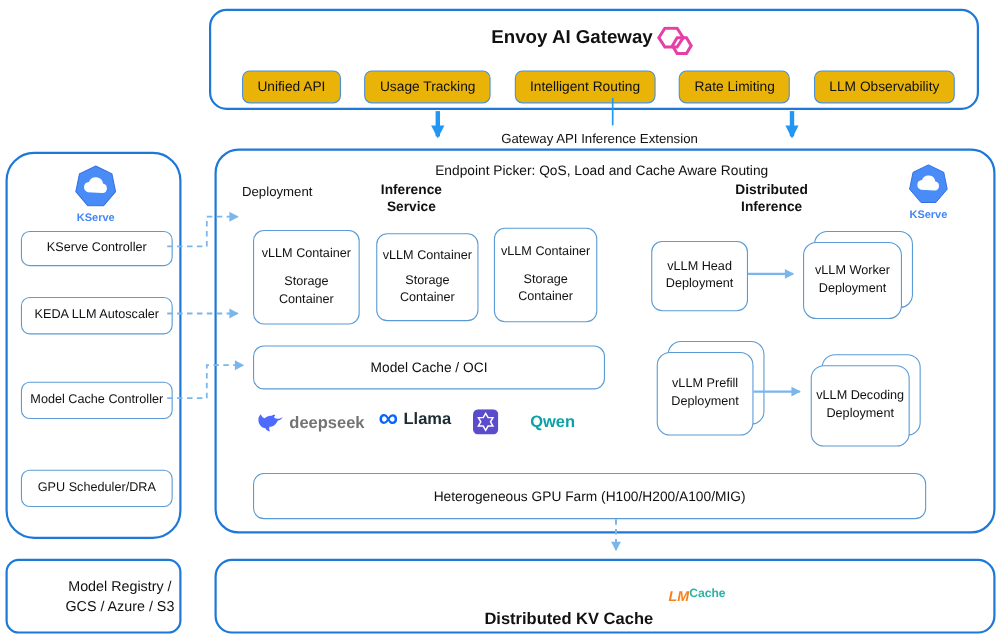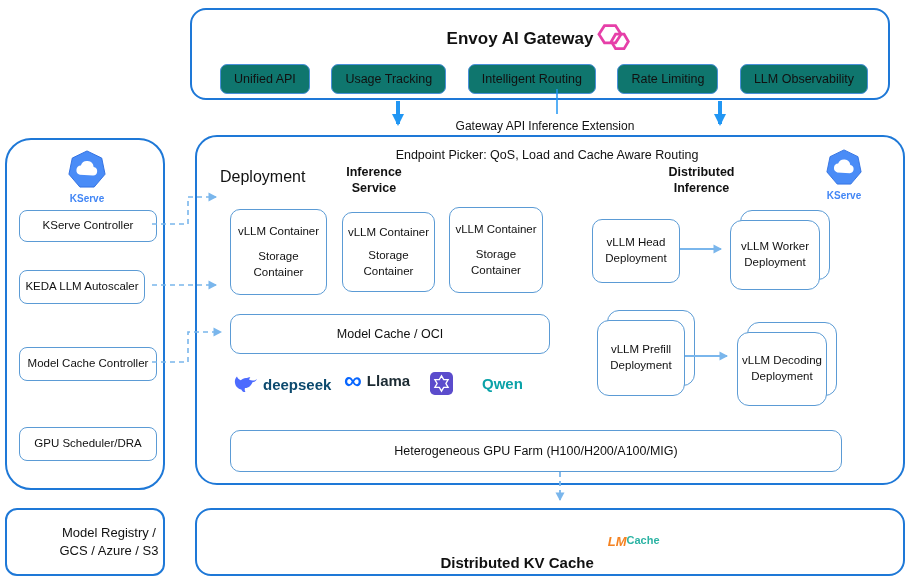--- a/index.html
+++ b/index.html
@@ -6,33 +6,33 @@
   .canvas{position:relative;width:911px;height:581px;background:#fff;
           font-family:"Liberation Sans", sans-serif;color:#111;overflow:hidden;}
   .bigbox{position:absolute;background:#fff;border:2px solid #1e78d7;box-sizing:border-box;}
   .inner{position:absolute;background:#fff;border:1.4px solid #5b9bd5;border-radius:10px;
          display:flex;align-items:center;justify-content:center;text-align:center;
          box-sizing:border-box;font-size:11.5px;line-height:1.35;}
   .stackback{position:absolute;background:#fff;border:1.4px solid #5b9bd5;border-radius:12px;box-sizing:border-box;}
   .seclabel{position:absolute;font-weight:bold;font-size:12.5px;text-align:center;line-height:1.3;}
   .plain{position:absolute;font-size:12px;line-height:1.3;}
   .featbox{border:1.4px solid #4a90d9;border-radius:7px;padding:7px 13px;font-size:12.5px;
-           background:#0f766e;white-space:nowrap;}
+           background:#eab308;white-space:nowrap;}
   .kservewrap{position:absolute;display:flex;flex-direction:column;align-items:center;gap:5px;}
   .kservetext{font-size:10px;color:#4286f5;font-weight:bold;}
   .logoitem{position:absolute;display:flex;align-items:center;gap:5px;}
   svg.overlay{position:absolute;left:0;top:0;pointer-events:none;}
 </style>
 </head>
 <body>
 
 <div class="canvas">
 
   <div class="bigbox" style="left:190px;top:8px;width:700px;height:92px;border-radius:16px;">
-    <div style="position:absolute;left:0;top:14px;width:100%;display:flex;align-items:center;justify-content:center;gap:0;">
+    <div style="position:absolute;left:0;top:14px;width:100%;display:flex;justify-content:center;gap:0;">
       <span style="font-size:17px;font-weight:600;">Envoy AI Gateway</span>
       <span style="display:inline-flex;">
         <svg viewBox="0 0 46 34" width="40" height="29">
           <polygon points="13,2 26,2 32.5,12 26,22 13,22 6.5,12" fill="none" stroke="#e63fa8" stroke-width="3.2"></polygon>
           <polygon points="26,12 36,12 41,20.5 36,29 26,29 21,20.5" fill="none" stroke="#e63fa8" stroke-width="3.2"></polygon>
         </svg>
       </span>
     </div>
     <div style="position:absolute;left:28px;right:20px;top:54px;display:flex;justify-content:space-between;">
       <div class="featbox">Unified API</div>
@@ -49,40 +49,40 @@
     <div class="kservewrap" style="left:0;top:10px;width:160px;">
       <span style="display:inline-flex;">
         <svg viewBox="0 0 40 40" width="38" height="38">
           <polygon points="20,1 35.5,8.5 39,25.5 27.5,39 12.5,39 1,25.5 4.5,8.5" fill="#4a8cf7" stroke="#2f6fe0" stroke-width="1"></polygon>
           <path d="M12.5 26 a5 5 0 0 1 1-9.8 a7 7 0 0 1 13.5 1.6 a4.6 4.6 0 0 1 -0.6 9.1 z" fill="#fff"></path>
         </svg>
       </span>
       <span class="kservetext">KServe</span>
     </div>
     <div class="inner" style="left:12px;top:70px;width:138px;height:32px;border-radius:8px;">KServe Controller</div>
-    <div class="inner" style="left:12px;top:130px;width:126px;height:34px;border-radius:8px;">KEDA LLM Autoscaler</div>
+    <div class="inner" style="left:12px;top:130px;width:138px;height:34px;border-radius:8px;">KEDA LLM Autoscaler</div>
     <div class="inner" style="left:12px;top:207px;width:138px;height:34px;border-radius:8px;">Model Cache Controller</div>
     <div class="inner" style="left:12px;top:287px;width:138px;height:34px;border-radius:8px;">GPU Scheduler/DRA</div>
   </div>
 
   <div class="bigbox" style="left:195px;top:135px;width:710px;height:350px;border-radius:22px;">
 
     <div class="plain" style="left:190px;top:10px;width:320px;text-align:center;font-size:12.5px;">Endpoint Picker: QoS, Load and Cache Aware Routing</div>
 
     <div class="kservewrap" style="left:612px;top:12px;width:70px;">
       <span style="display:inline-flex;">
         <svg viewBox="0 0 40 40" width="36" height="36">
           <polygon points="20,1 35.5,8.5 39,25.5 27.5,39 12.5,39 1,25.5 4.5,8.5" fill="#4a8cf7" stroke="#2f6fe0" stroke-width="1"></polygon>
           <path d="M12.5 26 a5 5 0 0 1 1-9.8 a7 7 0 0 1 13.5 1.6 a4.6 4.6 0 0 1 -0.6 9.1 z" fill="#fff"></path>
         </svg>
       </span>
       <span class="kservetext">KServe</span>
     </div>
 
-    <div class="plain" style="left:23px;top:30px;font-size:16px;">Deployment</div>
+    <div class="plain" style="left:23px;top:30px;font-size:12px;">Deployment</div>
 
     <div class="seclabel" style="left:132px;top:27px;width:90px;">Inference Service</div>
 
     <div class="seclabel" style="left:452px;top:27px;width:105px;">Distributed Inference</div>
 
     <div class="inner" style="left:33px;top:72px;width:97px;height:86px;flex-direction:column;justify-content:space-evenly;padding:4px;">
       <span>vLLM Container</span>
       <span style="max-width:70px;">Storage Container</span>
     </div>
     <div class="inner" style="left:145px;top:75px;width:93px;height:80px;flex-direction:column;justify-content:space-evenly;padding:4px;">
@@ -95,21 +95,21 @@
     </div>
 
     <div class="inner" style="left:33px;top:177px;width:320px;height:40px;font-size:12.5px;">Model Cache / OCI</div>
 
     <div class="logoitem" style="left:37px;top:238px;">
       <span style="display:inline-flex;">
         <svg viewBox="0 0 24 18" width="24" height="18">
           <path d="M23 4c-1 2-2.5 3-4.5 3.2C17.5 10 15 13 11 13c-.5 1.5-.3 3 .5 4-2 .3-3.5-.8-4.2-2.6C4 14 1.6 11.5 1 8c-.5-2.6.4-5 2-6.5.6 1.8 1.8 3 3.7 3.8C8.4 3.6 10.6 2.6 13 3c1-.8 2-1 3.3-.8L15 4.5c2.6 1.6 5.4 1.5 8-.5z" fill="#4d6bfe"></path>
         </svg>
       </span>
-      <span style="color:#0c4a6e;font-weight:600;font-size:15px;">deepseek</span>
+      <span style="color:#737373;font-weight:600;font-size:15px;">deepseek</span>
     </div>
     <div class="logoitem" style="left:147px;top:234px;">
       <span style="color:#0866ff;font-weight:bold;font-size:25px;line-height:18px;">∞</span>
       <span style="color:#1c2b33;font-weight:600;font-size:15px;">Llama</span>
     </div>
     <div class="logoitem" style="left:233px;top:235px;">
       <span style="display:inline-flex;">
         <svg viewBox="0 0 24 24" width="23" height="23">
           <rect width="24" height="24" rx="5" fill="#5b4ccc"></rect>
           <path d="M12 4l2.3 4h4.6l-2.3 4 2.3 4h-4.6L12 20l-2.3-4H5.1l2.3-4-2.3-4h4.6z" fill="none" stroke="#fff" stroke-width="1.4"></path>

